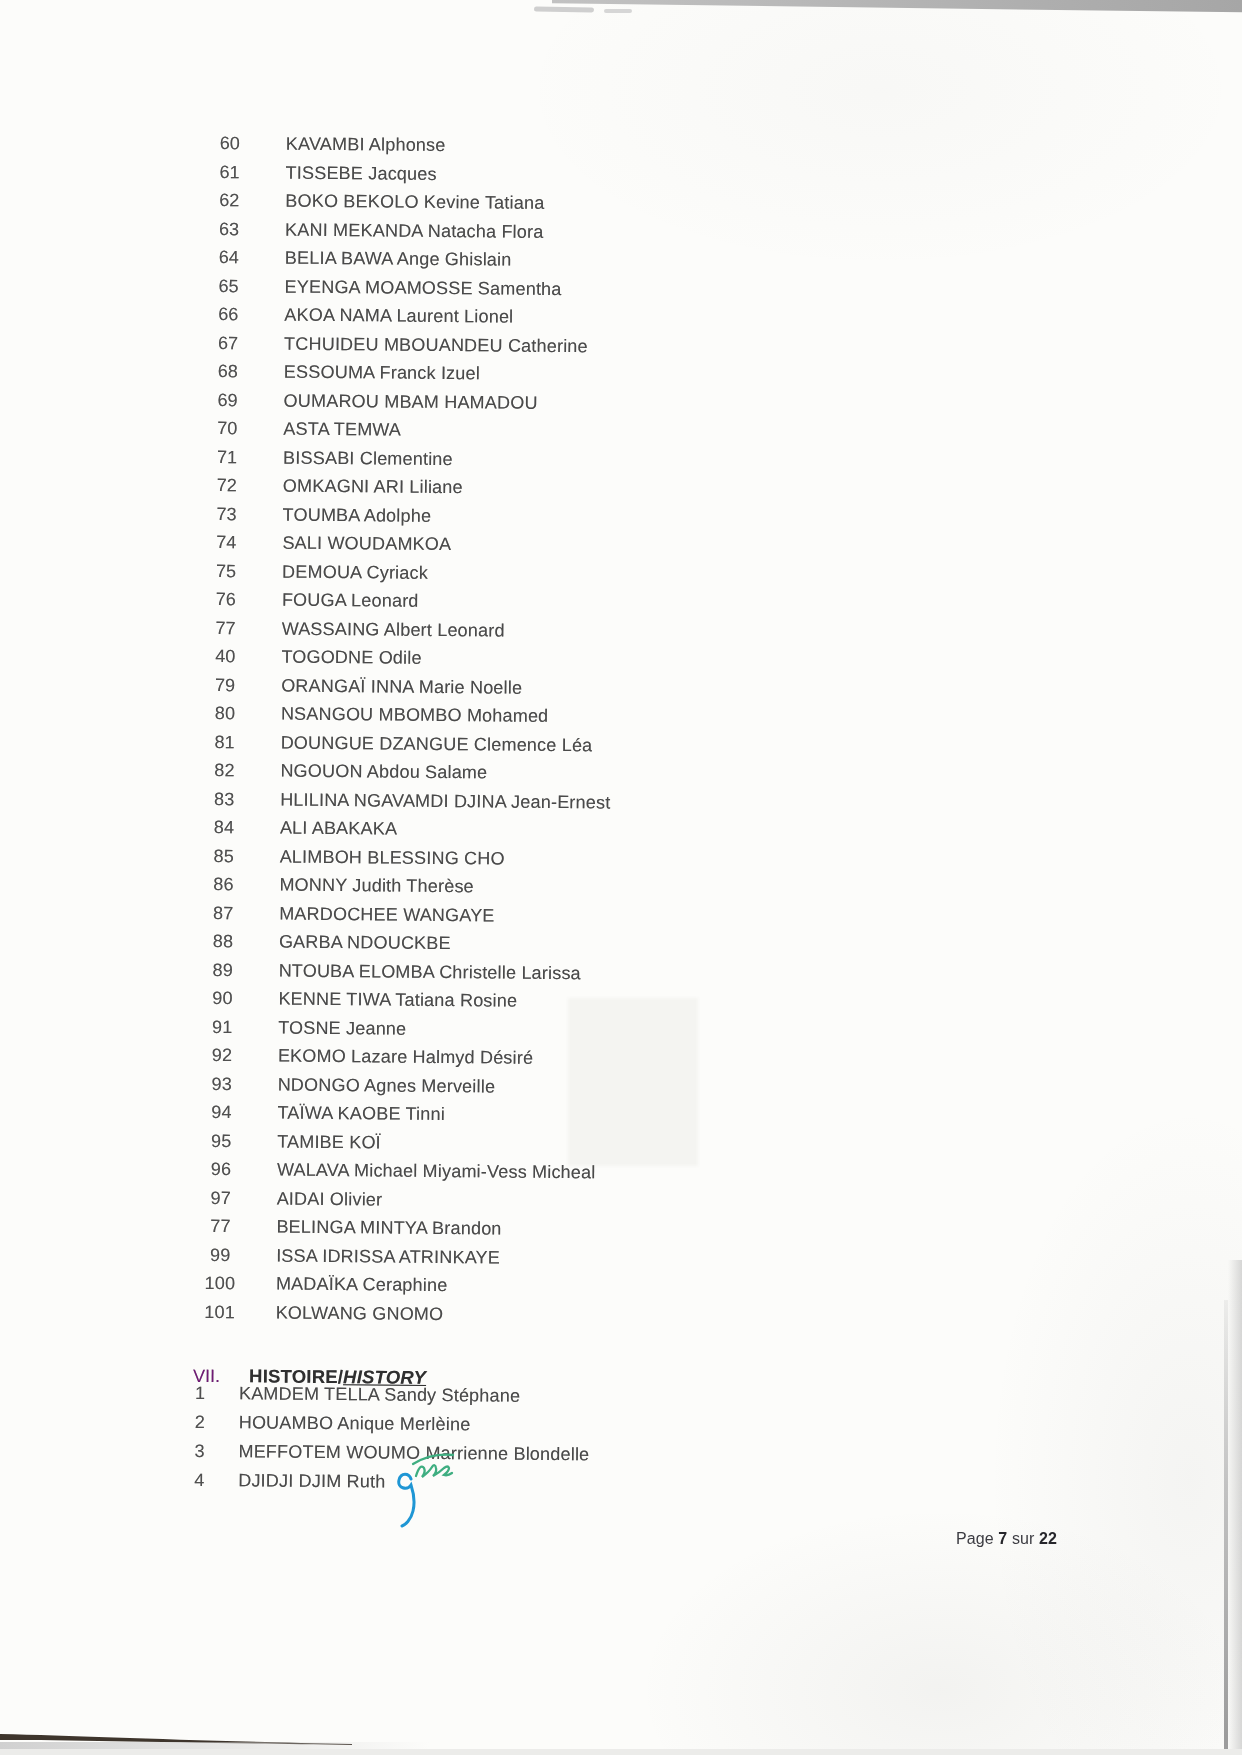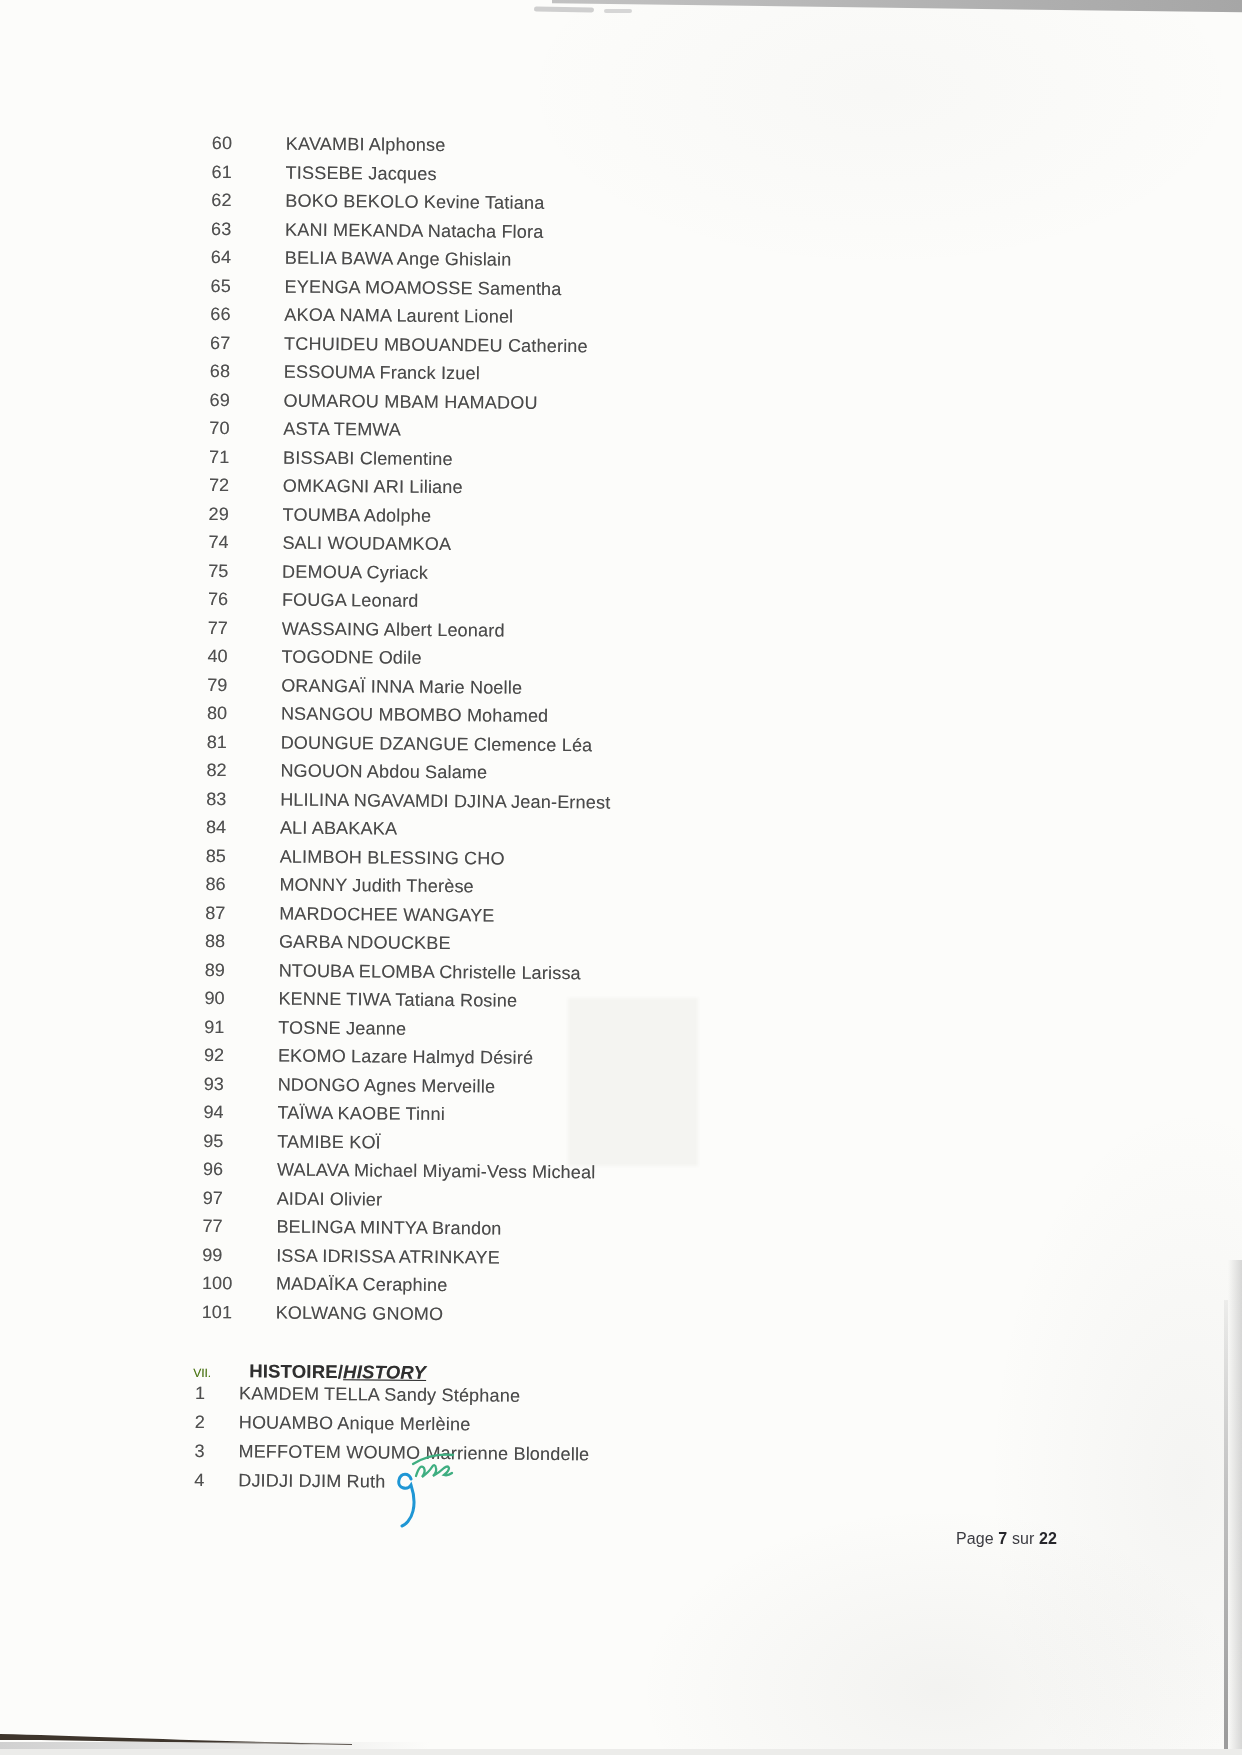--- a/index.html
+++ b/index.html
@@ -46,26 +46,26 @@
   }
 
   
   .content{
     position:absolute;left:212px;top:133px;width:900px;
     transform:rotate(0.5deg);transform-origin:0 0;
     color:#4a4a4a;
     text-shadow:0 0 0.5px rgba(70,70,70,0.45);
   }
   .roster .row{height:28.5px;white-space:nowrap;font-size:18px;letter-spacing:0.2px;}
-  .roster .num{display:inline-block;width:36px;text-align:left;color:#505050;}
+  .roster .num{display:inline-block;width:36px;text-align:center;color:#505050;}
   .roster .name{margin-left:38px;}
 
   .section{margin-top:21px;}
   .sec-head{height:32px;white-space:nowrap;}
-  .sec-numeral{display:inline-block;width:44px;margin-left:-8px;font-size:12px;color:#4d7c0f;margin-top:15px;}
+  .sec-numeral{display:inline-block;width:44px;margin-left:-8px;font-size:18px;color:#701a75;margin-top:15px;}
   .sec-title{margin-left:12px;font-size:18.5px;font-weight:bold;color:#2f2f2f;letter-spacing:0.2px;}
   .sec-title .it{font-style:italic;text-decoration:underline;}
   .history .row{height:29px;white-space:nowrap;font-size:18px;letter-spacing:0.2px;}
   .history .num{display:inline-block;width:14px;margin-left:-6px;text-align:left;color:#505050;}
   .history .name{margin-left:30px;}
 
   .signature{position:absolute;left:386px;top:1450px;width:78px;height:92px;pointer-events:none;}
 
   .footer{
     position:absolute;left:956px;top:1530px;
@@ -135,21 +135,21 @@
 
   <div class="row">
     <span class="num">71</span><span class="name">BISSABI Clementine</span>
   </div>
 
   <div class="row">
     <span class="num">72</span><span class="name">OMKAGNI ARI Liliane</span>
   </div>
 
   <div class="row">
-    <span class="num">29</span><span class="name">TOUMBA Adolphe</span>
+    <span class="num">73</span><span class="name">TOUMBA Adolphe</span>
   </div>
 
   <div class="row">
     <span class="num">74</span><span class="name">SALI WOUDAMKOA</span>
   </div>
 
   <div class="row">
     <span class="num">75</span><span class="name">DEMOUA Cyriack</span>
   </div>
 

